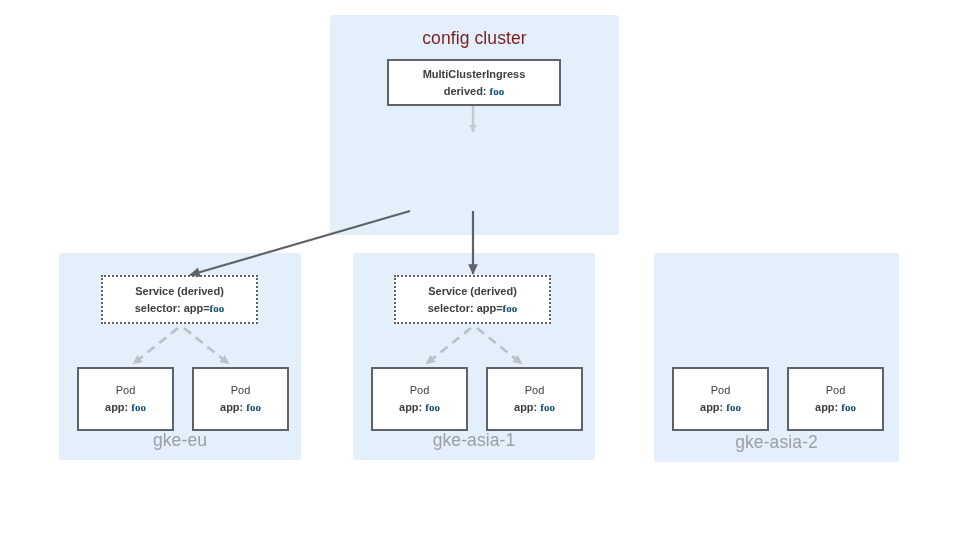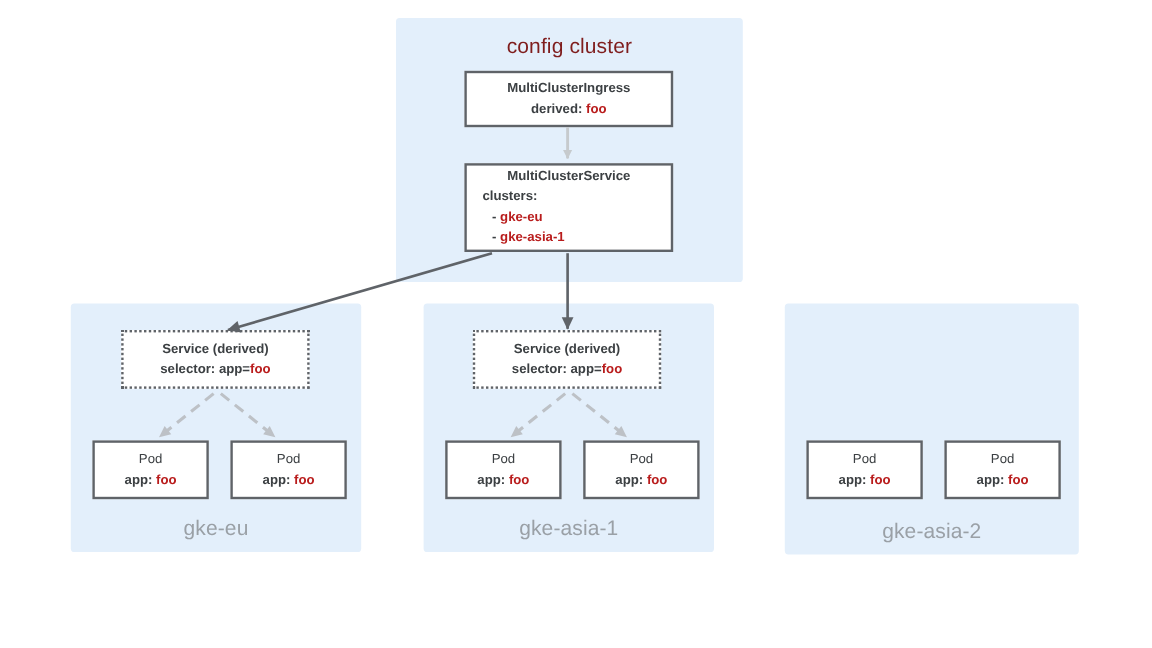--- a/index.html
+++ b/index.html
@@ -75,38 +75,38 @@
   }
   .box-inner {
     position: absolute;
     left: 0; right: 0;
     top: 50%;
     transform: translateY(-50%);
     padding: 0 6px;
     box-sizing: border-box;
   }
   .ctr { text-align: center; }
-  .blue { color: #b91c1c; }
+  .blue { color: #0c4a6e; font-family: Liberation Serif, serif; }
   .reg  { font-weight: normal; }
 
   
   #box-mci { left: 387px; top: 59px;  width: 174px; height: 47px; }
   #box-mcs { left: 387px; top: 136px; width: 174px; height: 74px; }
   #box-mcs .box-inner { padding-left: 13px; padding-right: 6px; }
   #box-mcs .mcs-title { text-align: center; padding-right: 7px; }
   #box-mcs .mcs-list  { text-align: left; }
   #box-mcs .mcs-item  { padding-left: 8px; }
 
   
   .svc-box { width: 157px; height: 49px; }
   #svc-eu  { left: 101px; top: 275px; }
   #svc-as1 { left: 394px; top: 275px; }
 
   
-  .pod-box { width: 97px; height: 49px; }
+  .pod-box { width: 97px; height: 64px; }
   #pod-eu-1  { left: 77px;  top: 367px; }
   #pod-eu-2  { left: 192px; top: 367px; }
   #pod-as1-1 { left: 371px; top: 367px; }
   #pod-as1-2 { left: 486px; top: 367px; }
   #pod-as2-1 { left: 672px; top: 367px; }
   #pod-as2-2 { left: 787px; top: 367px; }
 
   
   #arrows {
     position: absolute;
@@ -124,28 +124,20 @@
     <div class="panel-title-top">config cluster</div>
   </div>
 
   <div class="box" id="box-mci">
     <div class="box-inner ctr">
       <div>MultiClusterIngress</div>
       <div><span>derived:</span> <span class="blue">foo</span></div>
     </div>
   </div>
 
-  <div class="box" id="box-mcs">
-    <div class="box-inner">
-      <div class="mcs-title">MultiClusterService</div>
-      <div class="mcs-list">clusters:</div>
-      <div class="mcs-list mcs-item"><span>-</span> <span class="blue">gke-eu</span></div>
-      <div class="mcs-list mcs-item"><span>-</span> <span class="blue">gke-asia-1</span></div>
-    </div>
-  </div>
 
   <div class="panel" id="panel-gke-eu">
     <div class="panel-title-bottom">gke-eu</div>
   </div>
 
   <div class="box dotted svc-box" id="svc-eu">
     <div class="box-inner ctr">
       <div>Service (derived)</div>
       <div><span>selector: app=</span><span class="blue">foo</span></div>
     </div>

